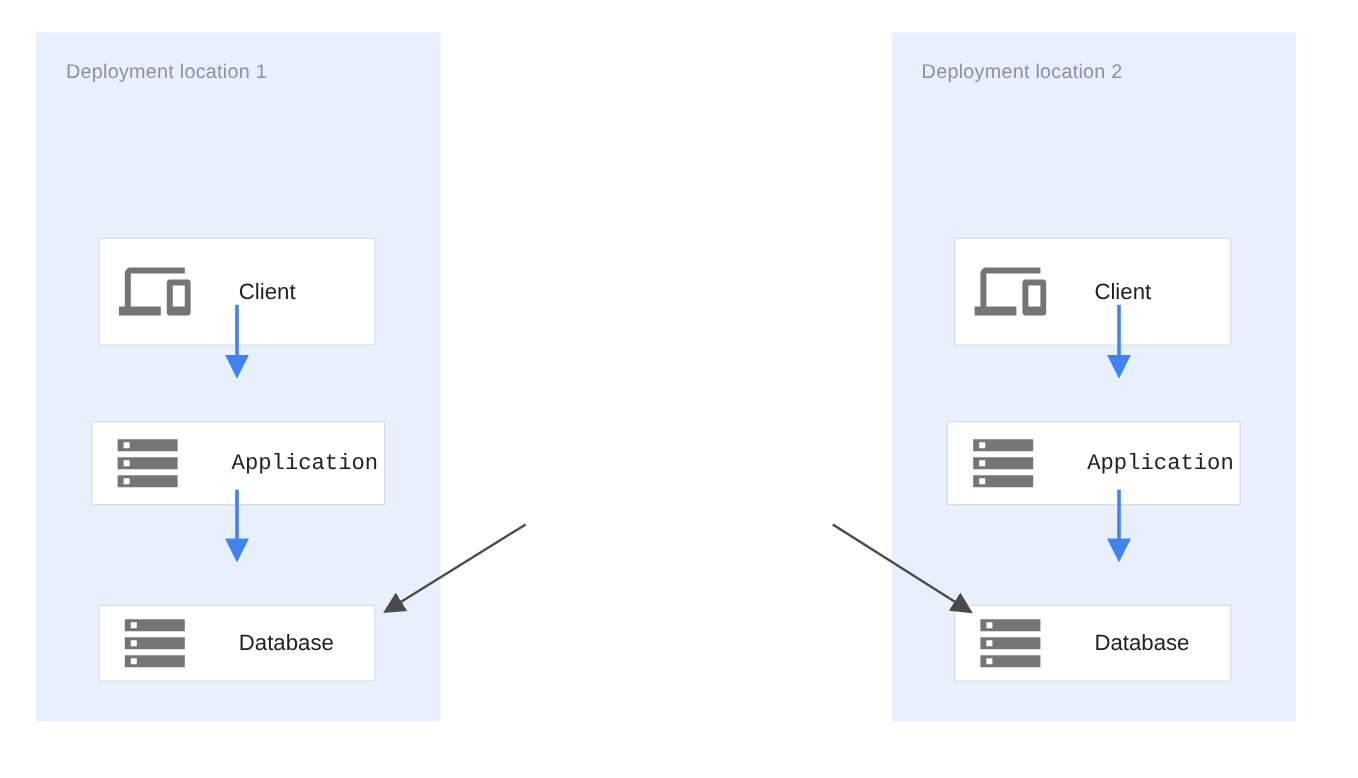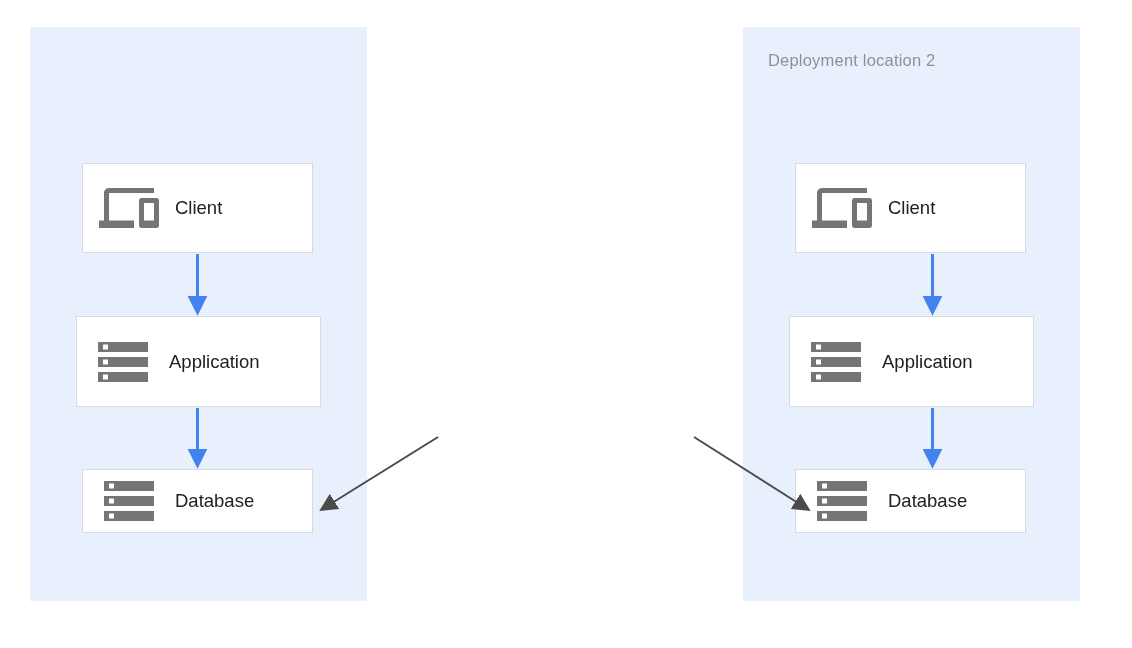--- a/index.html
+++ b/index.html
@@ -33,24 +33,25 @@
     color: var(--container-title, #8d9297);
   }
   .node {
     position: absolute;
     box-sizing: border-box;
     background: var(--node-bg, #ffffff);
     border: 1px solid var(--node-border, #d8dadd);
     display: flex;
     align-items: center;
     padding-left: 16px;
-    gap: 16px;
+    gap: 40px;
+    margin-top: 35px;
   }
   .node-client      { left: 52px; top: 136px; width: 231px; height: 90px; }
-  .node-application { left: 46px; top: 289px; width: 245px; height: 91px; }
+  .node-application { left: 46px; top: 289px; width: 245px; height: 70px; font-family: Liberation Mono, monospace; }
   .node-database    { left: 52px; top: 442px; width: 231px; height: 64px; }
   .node .icon { display: inline-flex; flex: 0 0 auto; }
   .node .icon svg { width: 60px; height: 60px; fill: var(--icon-gray, #757575); }
   .node-label {
     font-size: 18.5px;
     color: var(--node-label, #202124);
     white-space: nowrap;
   }
   .annotation {
     position: absolute;
@@ -73,20 +74,21 @@
   .flow-head { fill:   var(--flow-arrow-blue, #4283f0); }
   .ann-line  { stroke: var(--annotation-arrow-dark, #4a4a4a); stroke-width: 2; }
   .ann-head  { fill:   var(--annotation-arrow-dark, #4a4a4a); }
 </style>
 </head>
 <body>
 
 <div class="canvas">
 
   <section class="location loc-left">
+    <div class="loc-title">Deployment location 1</div>
 
     <div class="node node-client">
       <span class="icon">
         <svg viewBox="0 0 24 24">
             <path d="M4 6h18V4H4c-1.1 0-2 .9-2 2v11H0v3h14v-3H4V6zm19 2h-6c-.55 0-1 .45-1 1v10c0 .55.45 1 1 1h6c.55 0 1-.45 1-1V9c0-.55-.45-1-1-1zm-1 9h-4v-7h4v7z"></path>
           </svg>
       </span>
       <span class="node-label">Client</span>
     </div>
 

